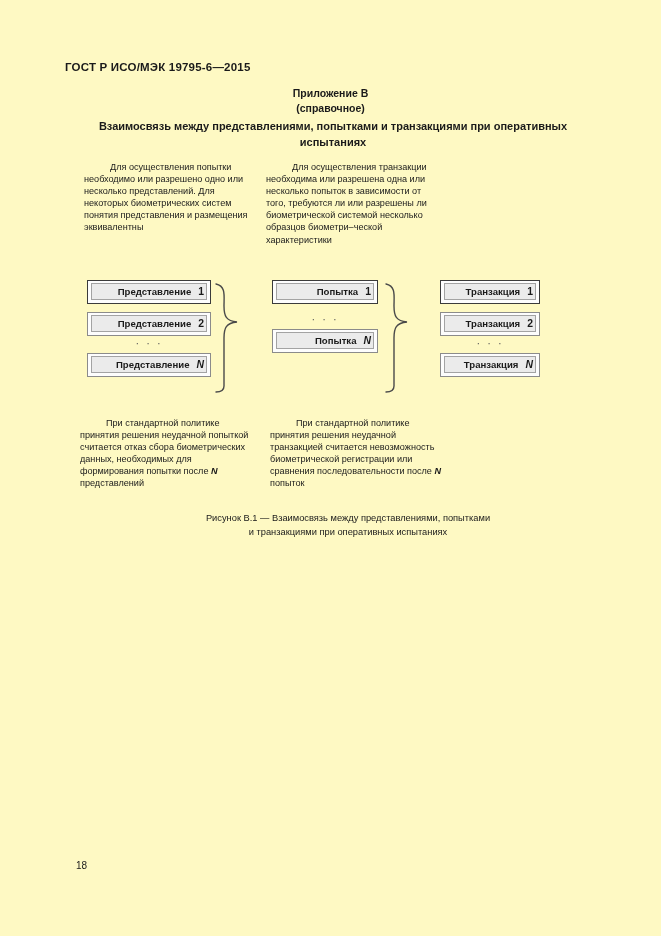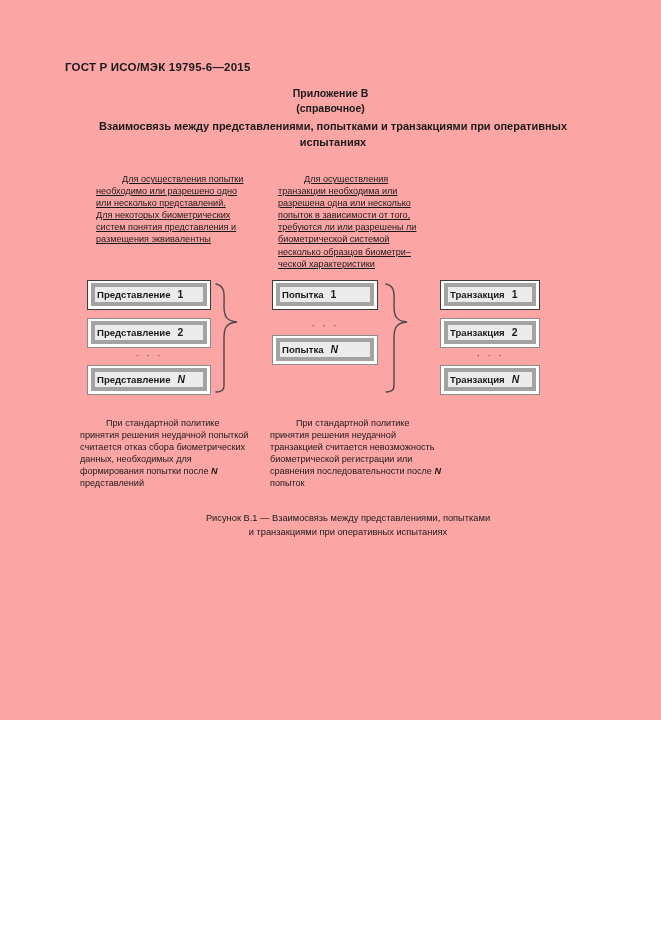--- a/index.html
+++ b/index.html
@@ -7,22 +7,22 @@
     padding: 0;
     background: #ffffff;
   }
   body {
     font-family: "Liberation Sans", sans-serif;
     color: #1a1a1a;
   }
   .page {
     position: relative;
     width: 661px;
-    height: 720px;
-    background: #fca5a5;
+    height: 936px;
+    background: #fef9c3;
     overflow: hidden;
   }
 
   
   .doc-header {
     position: absolute;
     left: 65px;
     top: 61px;
     font-size: 11.5px;
     font-weight: bold;
@@ -65,23 +65,22 @@
     gap: 0px;
   }
   .top-col {
     font-size: 9.1px;
     line-height: 12.1px;
   }
   .top-col.c1 { width: 172px; }
   .top-col.c2 { width: 176px; padding-left: 10px; }
   .top-col.c3 { width: 172px; padding-left: 8px; }
   .top-col p {
-    margin: 12px;
+    margin: 0;
     text-indent: 26px;
-    text-decoration: underline;
   }
 
   
   .diagram {
     position: absolute;
     left: 0;
     top: 280px;
     width: 661px;
     height: 118px;
   }
@@ -93,23 +92,23 @@
   .dcol.g2 { left: 272px; width: 106px; }
   .dcol.g3 { left: 440px; width: 100px; }
   .outerbox {
     border: 1px solid #3b3b3b;
     background: #fdfdfd;
     padding: 2px 3px 3px 3px;
     box-sizing: border-box;
   }
   .outerbox.soft { border-color: #8b8b8b; }
   .innerbox {
-    border: 4px solid #a3a3a3;
+    border: 1px solid #a3a3a3;
     background: #ebebeb;
-    text-align: left;
+    text-align: right;
     font-size: 9.6px;
     font-weight: bold;
     line-height: 13px;
     padding: 1px 2px;
     white-space: nowrap;
     box-sizing: border-box;
   }
   .innerbox .num {
     font-size: 10.4px;
     padding-left: 7px;

